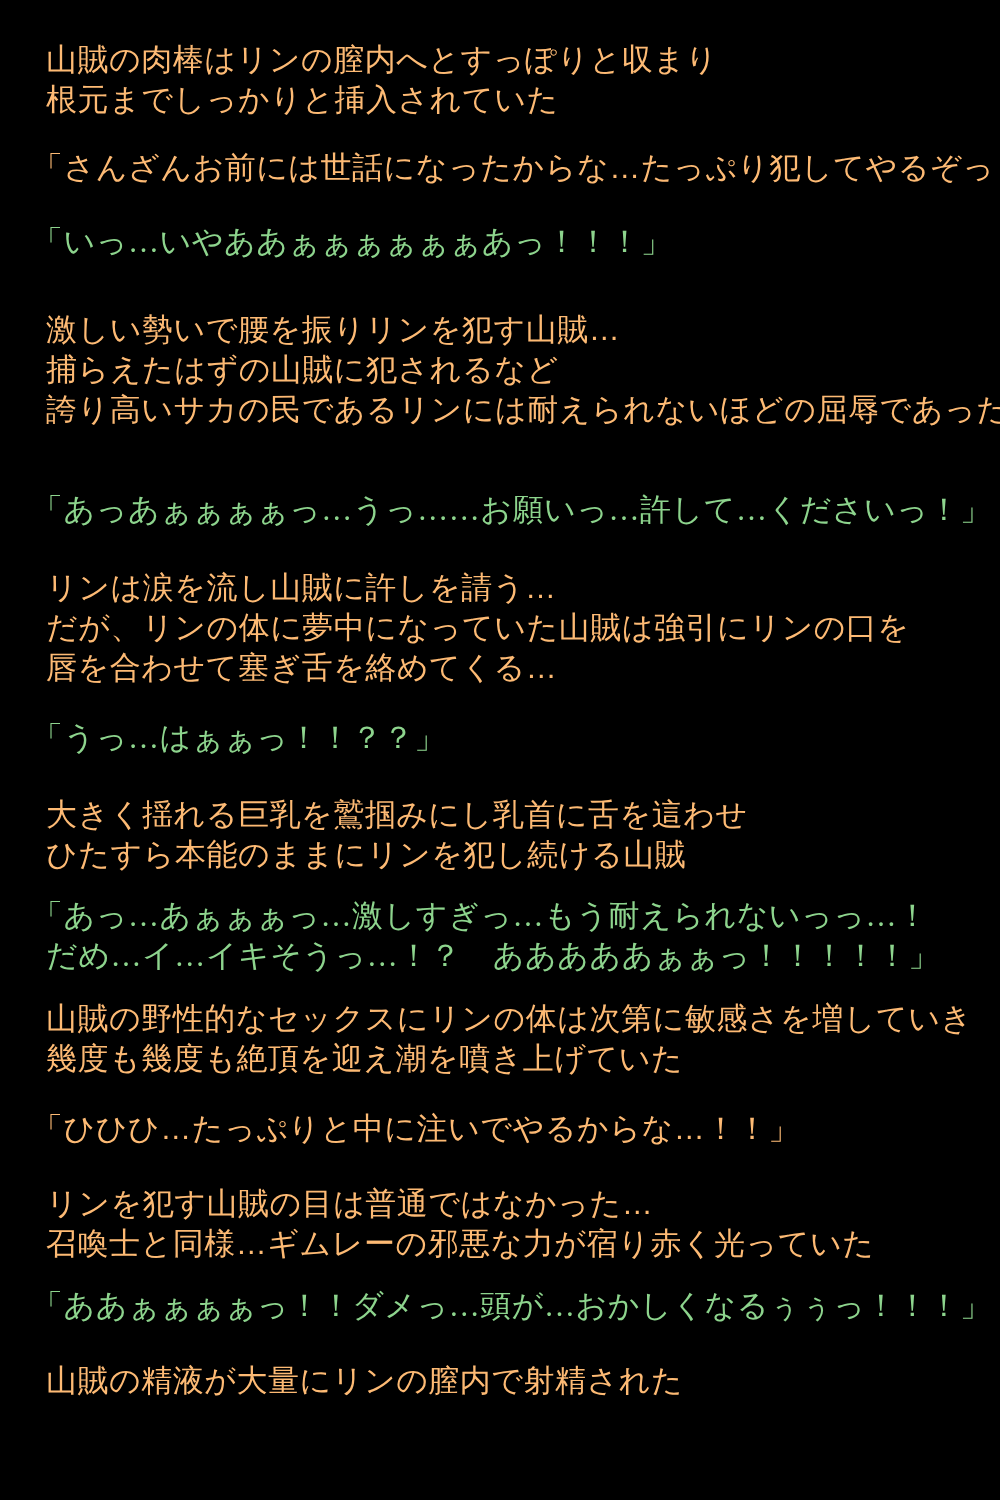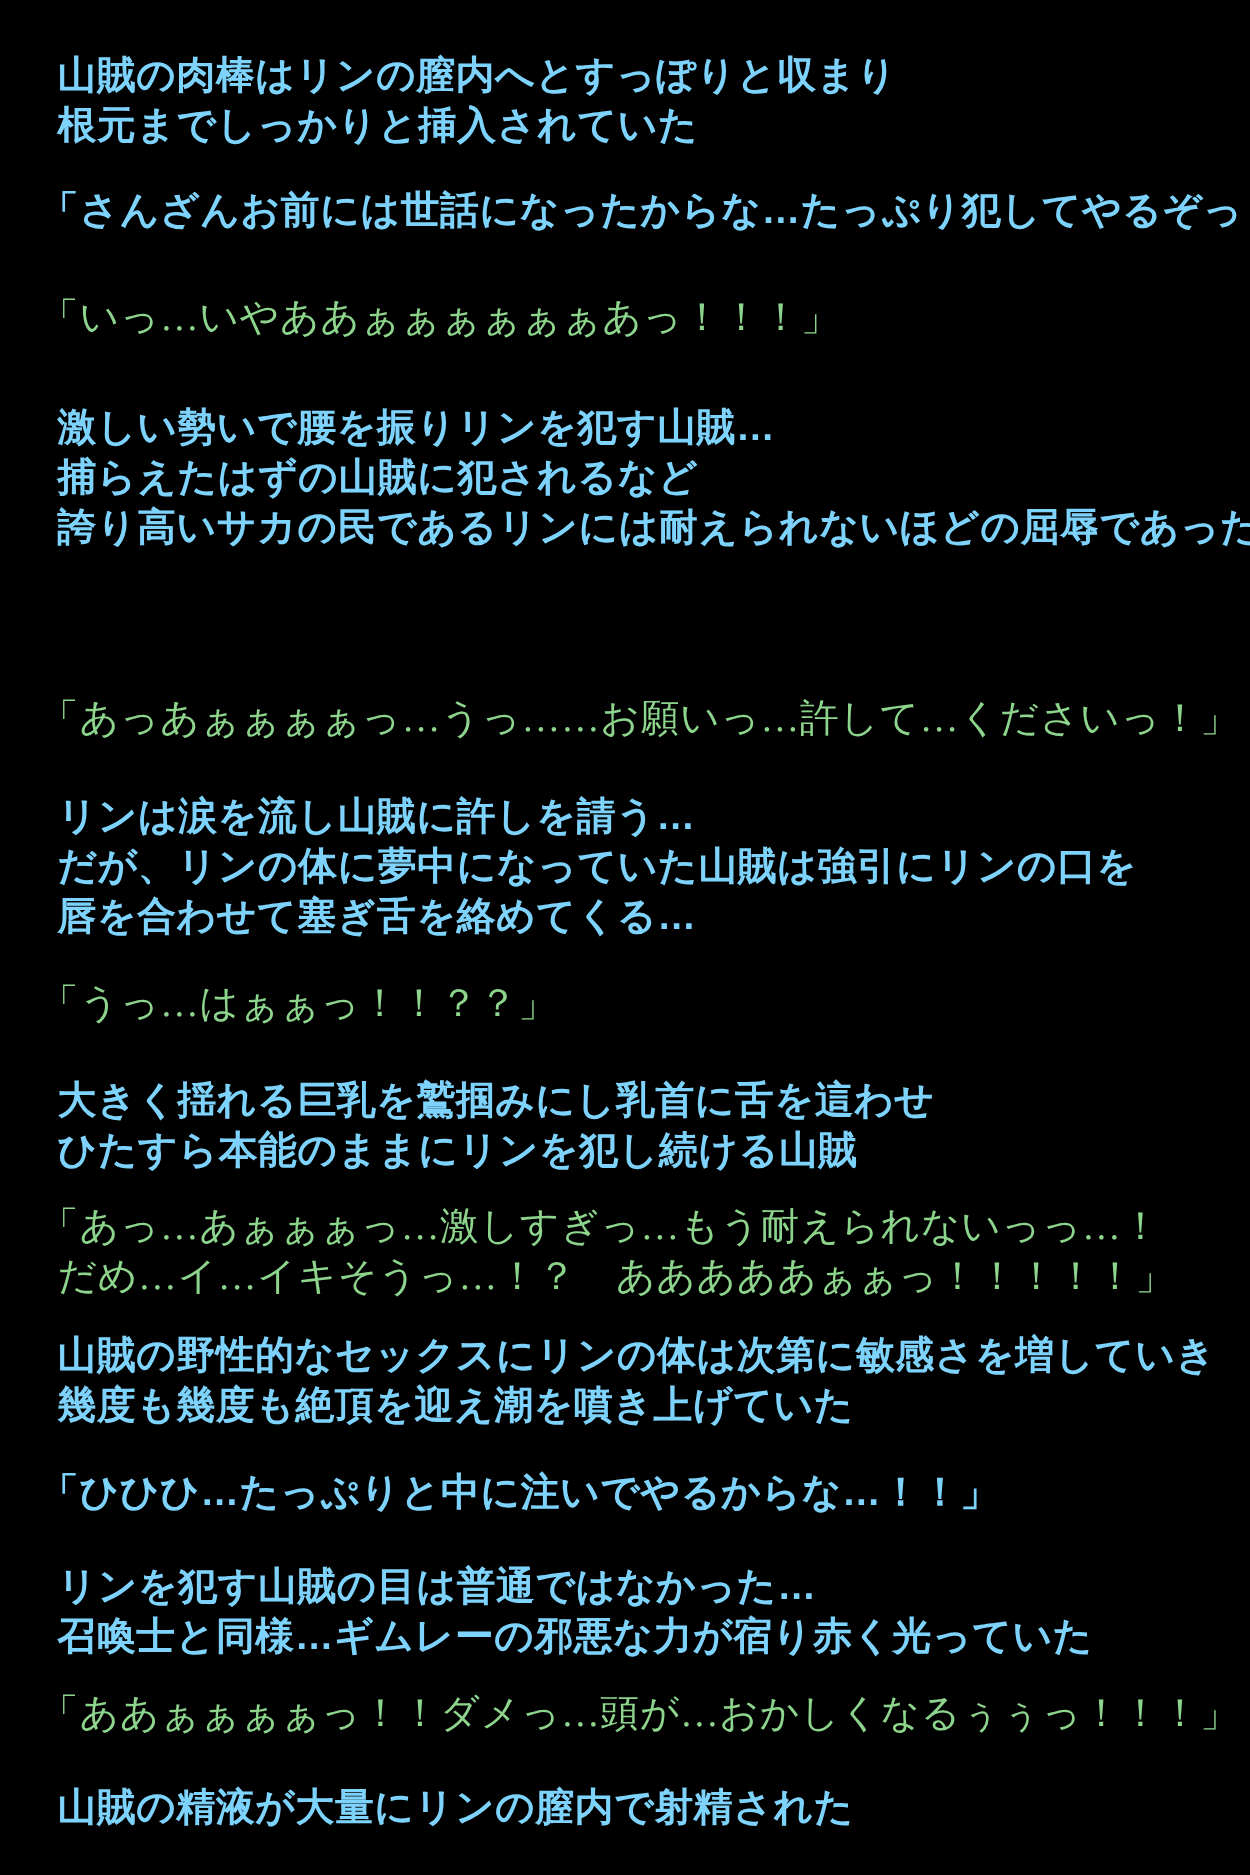--- a/index.html
+++ b/index.html
@@ -20,23 +20,23 @@
     background: #000000;
   }
   p.para {
     margin: 0;
     font-size: 31px;
     line-height: 40px;
     letter-spacing: 0.5px;
     white-space: nowrap;
   }
   .narration {
-    color: #7dd3fc;
+    color: #fdba74;
     font-family: "Liberation Sans", "DejaVu Sans", sans-serif;
-    font-weight: bold;
+    font-weight: normal;
   }
   .dialogue {
     color: #8dd48d;
     font-family: "Liberation Serif", "DejaVu Serif", serif;
     font-weight: normal;
   }
   .line { display: block; }
   .q { text-indent: -14px; }
 </style>
 </head>
@@ -46,31 +46,31 @@
 
   <p class="para narration">
     <span class="line">山賊の肉棒はリンの膣内へとすっぽりと収まり</span>
     <span class="line">根元までしっかりと挿入されていた</span>
   </p>
 
   <p class="para narration" style="margin-top:28px">
     <span class="line q">「さんざんお前には世話になったからな…たっぷり犯してやるぞっ！」</span>
   </p>
 
-  <p class="para dialogue" style="margin-top:46px">
+  <p class="para dialogue" style="margin-top:34px">
     <span class="line q">「いっ…いやああぁぁぁぁぁぁあっ！！！」</span>
   </p>
 
   <p class="para narration" style="margin-top:48px">
     <span class="line">激しい勢いで腰を振りリンを犯す山賊…</span>
     <span class="line">捕らえたはずの山賊に犯されるなど</span>
     <span class="line">誇り高いサカの民であるリンには耐えられないほどの屈辱であった</span>
   </p>
 
-  <p class="para dialogue" style="margin-top:113px">
+  <p class="para dialogue" style="margin-top:60px">
     <span class="line q">「あっあぁぁぁぁっ…うっ……お願いっ…許して…くださいっ！」</span>
   </p>
 
   <p class="para narration" style="margin-top:38px">
     <span class="line">リンは涙を流し山賊に許しを請う…</span>
     <span class="line">だが、リンの体に夢中になっていた山賊は強引にリンの口を</span>
     <span class="line">唇を合わせて塞ぎ舌を絡めてくる…</span>
   </p>
 
   <p class="para dialogue" style="margin-top:30px">

